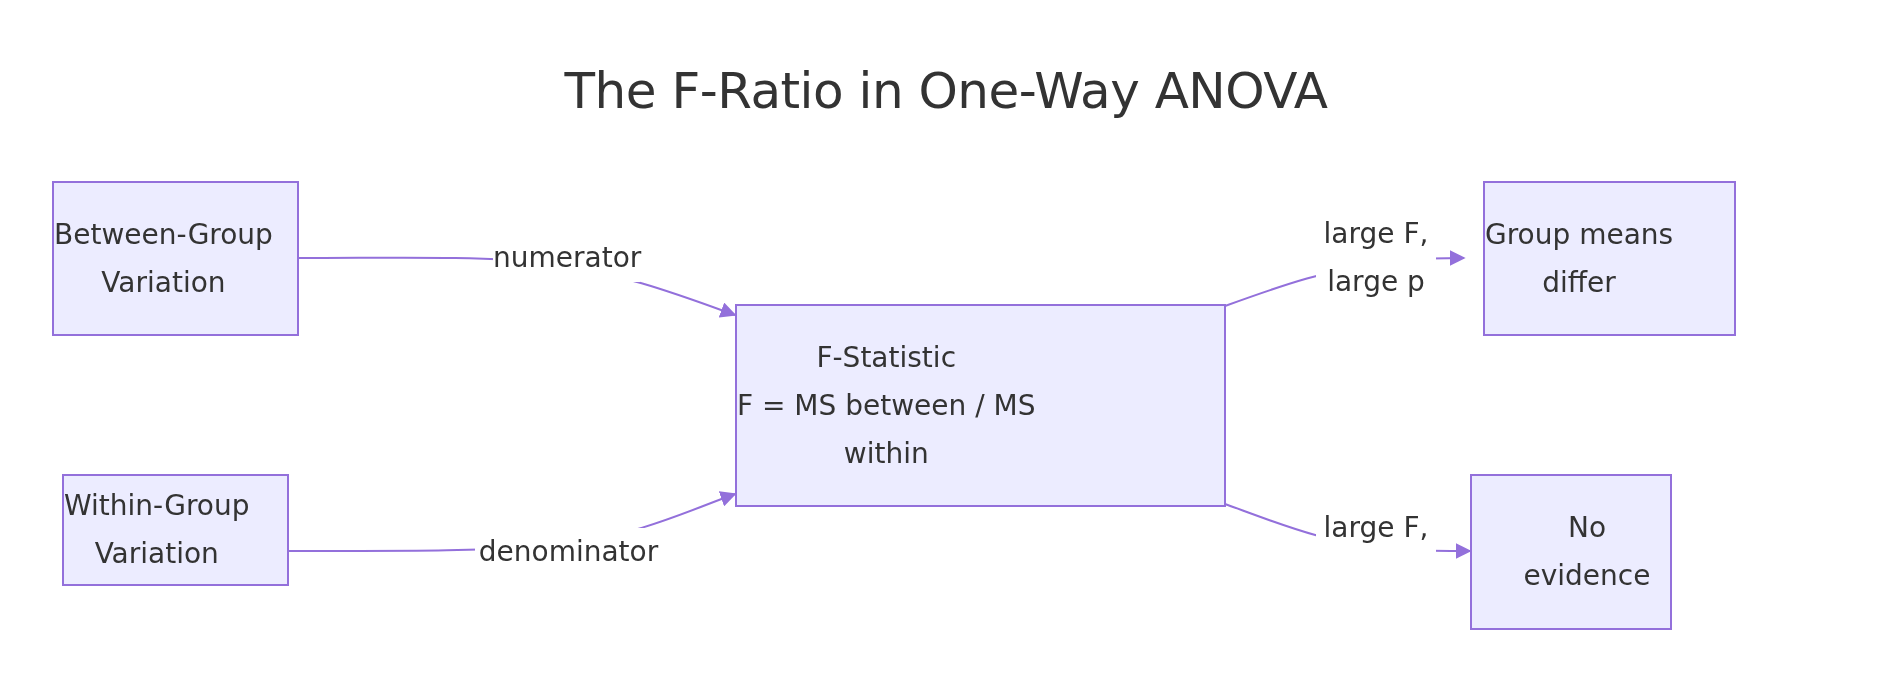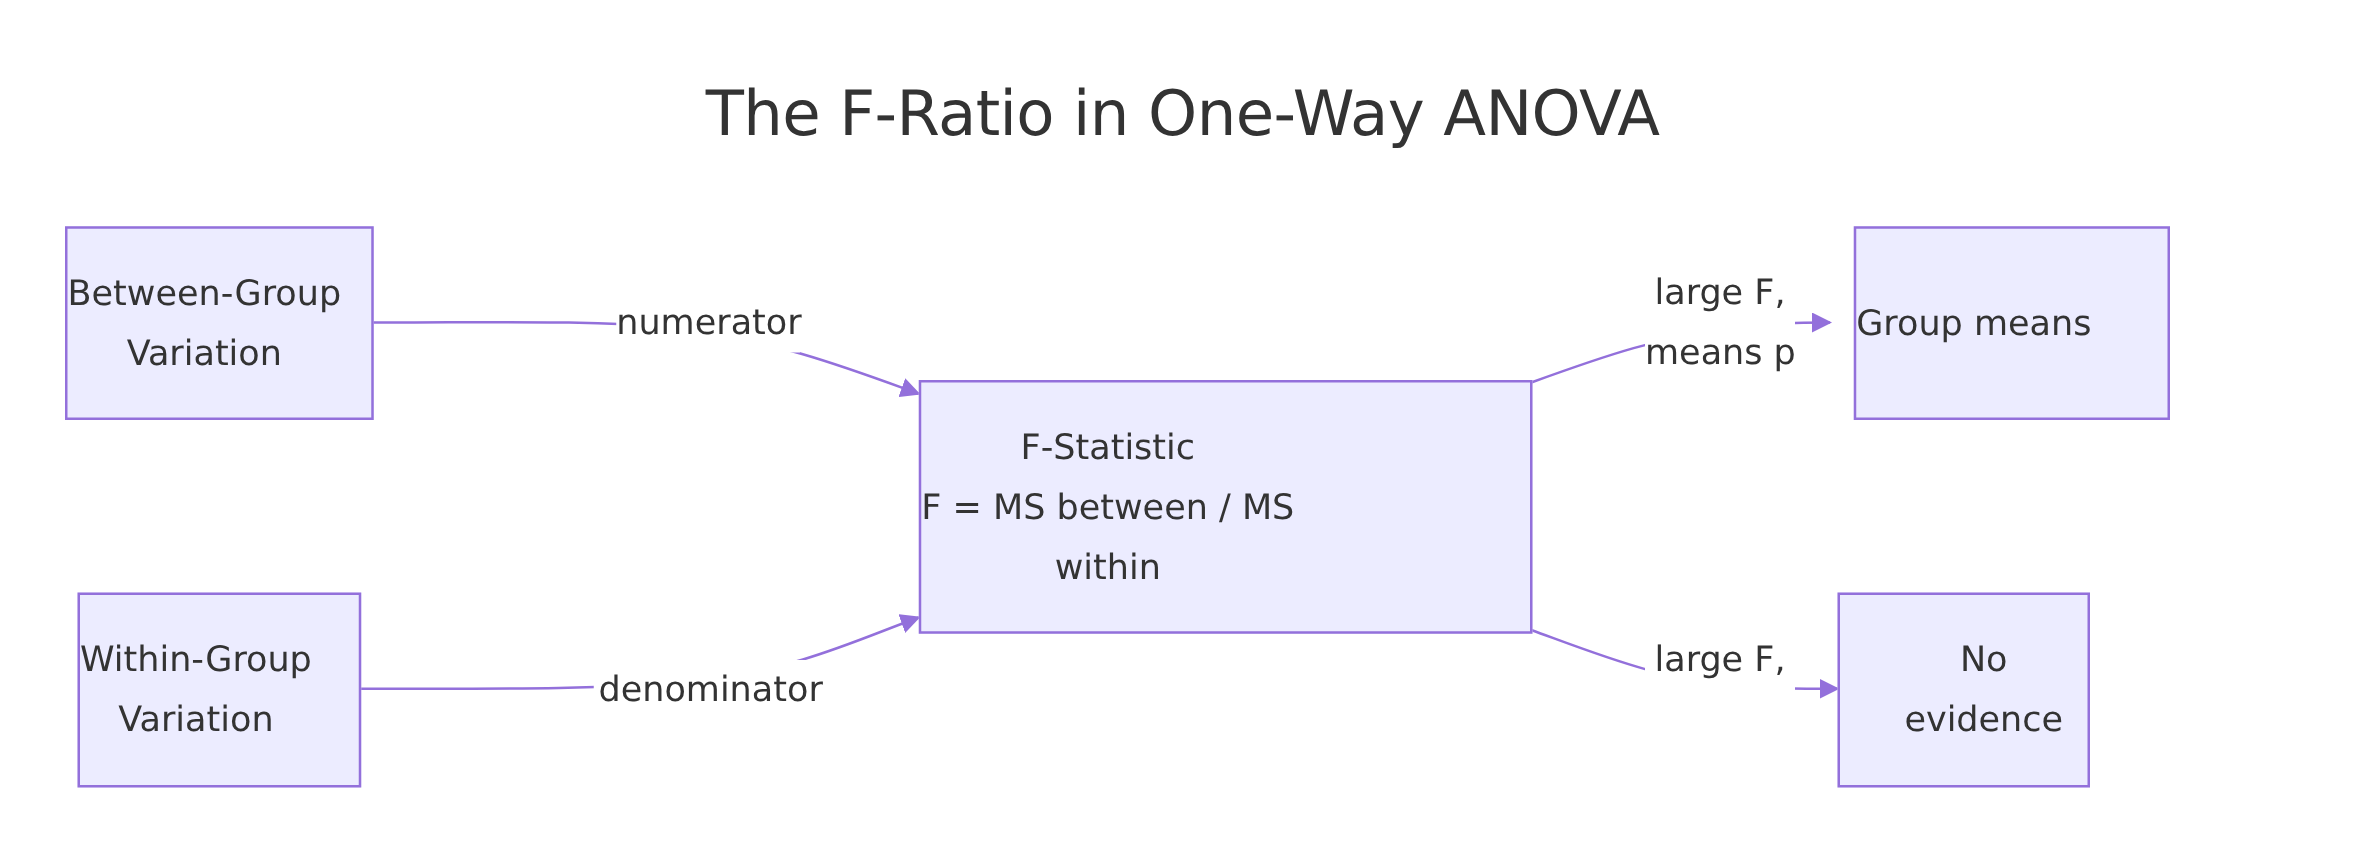--- a/index.html
+++ b/index.html
@@ -36,51 +36,52 @@
   <path d="M1225,504 C1280,524 1330,545 1400,550 C1430,551 1452,551 1470,551" fill="none" stroke="#9370DB" stroke-width="2" marker-end="url(#arrow)"></path>
 </svg>
 
 <div class="node" style="left:52px; top:181px; width:247px; height:155px;">
   <div>
     <span>Between-Group</span>
     <span>Variation</span>
   </div>
 </div>
 
-<div class="node" style="left:62px; top:474px; width:227px; height:156px;">
+<div class="node" style="left:62px; top:474px; width:227px; height:112px;">
   <div>
     <span>Within-Group</span>
     <span>Variation</span>
   </div>
 </div>
 
 <div class="node" style="left:735px; top:304px; width:491px; height:203px;">
   <div>
     <span>F-Statistic</span>
     <span>F = MS between / MS</span>
     <span>within</span>
   </div>
 </div>
 
 <div class="node" style="left:1464px; top:181px; width:253px; height:155px;margin-left:19px;">
   <div>
     <span>Group means</span>
+    <span>differ</span>
   </div>
 </div>
 
 <div class="node" style="left:1470px; top:474px; width:202px; height:156px;padding-left:32px;">
   <div>
     <span>No evidence</span>
   </div>
 </div>
 
 <div class="elabel" style="left:493px; top:234px; width:147px;">numerator</div>
 
 <div class="elabel" style="left:475px; top:528px; width:187px;">denominator</div>
 
 <div class="elabel" style="left:1316px; top:210px; width:120px;">
   <span style="display:block">large F,</span>
-  <span style="display:block">means p</span>
+  <span style="display:block">large p</span>
 </div>
 
 <div class="elabel" style="left:1316px; top:504px; width:120px;">
   <span style="display:block">large F,</span>
 </div>
 
 </body></html>

